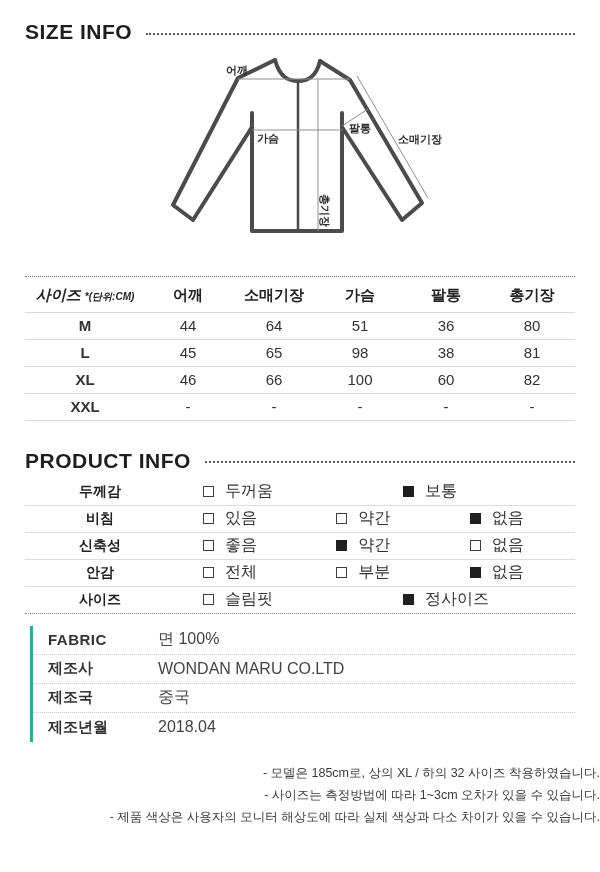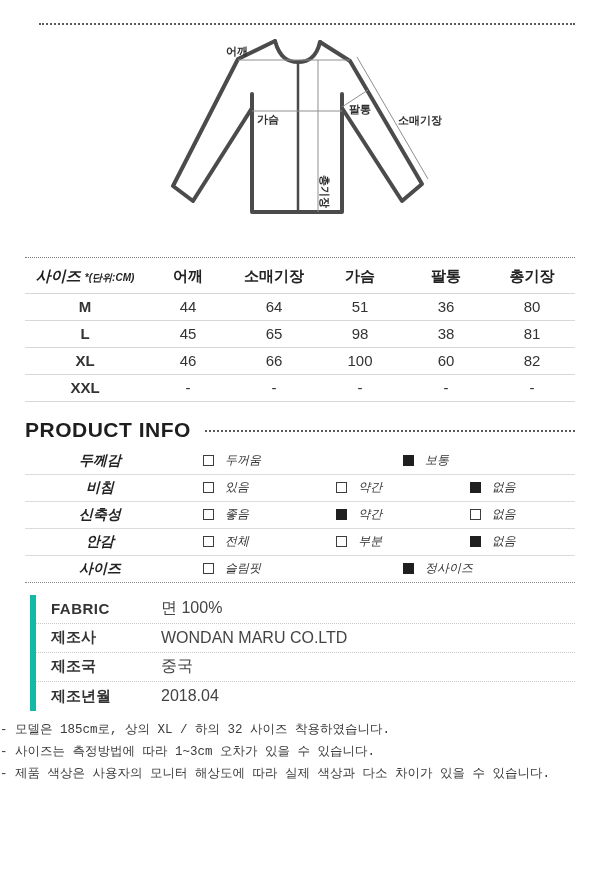--- a/index.html
+++ b/index.html
@@ -27,48 +27,49 @@
   .table-sep { margin:0 25px; border-top:1px dotted #777; }
   table.size-table { width:550px; margin:2px 25px 0 25px; border-collapse:collapse; table-layout:fixed; }
   table.size-table th, table.size-table td { text-align:center; border-bottom:1px solid #d8d8d8; }
   table.size-table th { height:33px; font-size:15px; font-weight:bold; color:#222; }
   table.size-table td { height:27px; font-size:15px; color:#333; }
   td.size-cell { font-weight:bold; color:#222; }
   th.col-size { width:120px;font-style:italic; }
   .unit-note { font-size:10px; font-weight:bold; color:#222; }
 
   
-  .prod-title-row { margin-top:16px; }
+  .prod-title-row { margin-top:28px; }
   .prod-table { margin:6px 25px 0 25px; }
-  .p-row { display:flex; align-items:center; height:27px; border-bottom:1px solid #dcdcdc;font-style:italic; }
+  .p-row { display:flex; align-items:center; height:27px; border-bottom:1px solid #dcdcdc; }
   .p-row:last-child { border-bottom:1px dotted #888; }
   .p-label { width:150px; text-align:center; font-size:14px; font-weight:bold; color:#222; }
   .p-opt { flex:1; display:flex; align-items:center; padding-left:28px; }
   .cbx { width:11px; height:11px; border:1px solid #3d3d3d; background:#fff; flex:0 0 auto; }
   .cbx.checked { background:#1f1f1f; border-color:#1f1f1f; }
-  .opt-label { font-size:12px; color:#333; margin-left:11px; }
-
-  
-  .fabric { margin:12px 25px 0 30px; border-left:6px solid #14b8a6; }
+  .opt-label { font-size:16px; color:#333; margin-left:11px; }
+
+  
+  .fabric { margin:12px 25px 0 30px; border-left:3px solid #14b8a6; }
   .f-row { display:flex; align-items:center; height:29px; border-bottom:1px dotted #c9c9c9; }
   .f-row:last-child { border-bottom:none; }
   .f-label { width:80px; margin-left:15px; font-size:15px; font-weight:bold; color:#333; }
   .f-label.en { letter-spacing:0.5px; }
   .f-value { font-size:16px; color:#444; margin-left:30px; }
 
   
-  .notes { margin-top:8px; text-align:left;font-family:Liberation Mono, monospace; }
+  .notes { margin-top:20px; text-align:right; }
   .note-line { font-size:12.5px; color:#3a3a3a; line-height:22px; }
 </style>
 </head>
 <body>
 
 <div class="page">
 
   <div class="title-row first">
+    <div class="sec-title">SIZE INFO</div>
     <div class="dot-fill"></div>
   </div>
 
   <div class="diagram-wrap">
     <svg class="diagram-svg" width="320" height="228" viewBox="0 0 320 228">
 
       <path class="thick" d="M125,12 L88,30 L23,157 L43,172 L102,79"></path>
       <path class="thick" d="M170,13 L200,32 L272,155 L252,172 L192,79"></path>
       <path class="thick" d="M102,65 L102,183 L192,183 L192,65"></path>
       <path class="thick" d="M125,12 C130,30 139,33 148,33 C157,33 166,30 170,13"></path>

